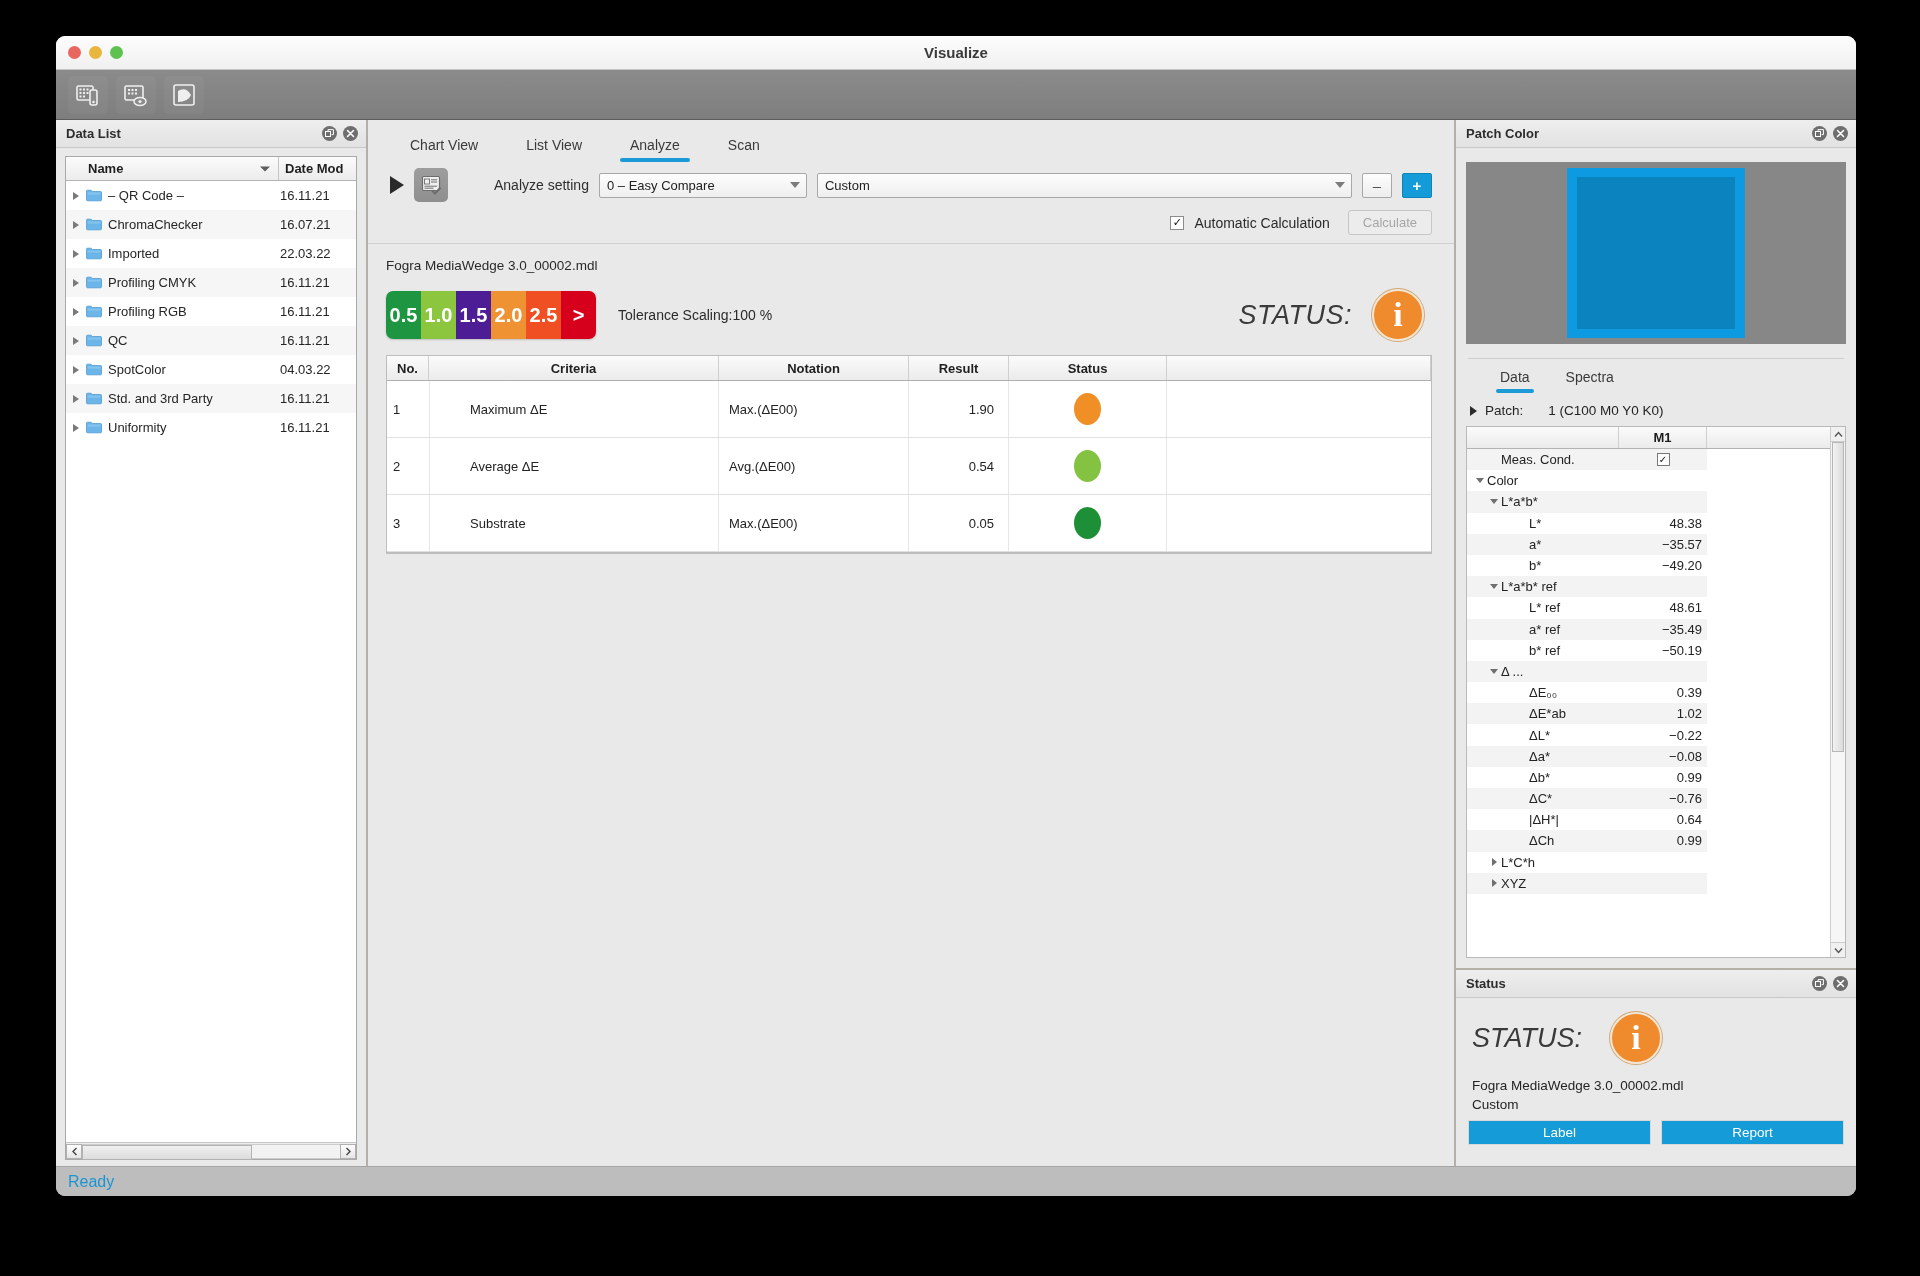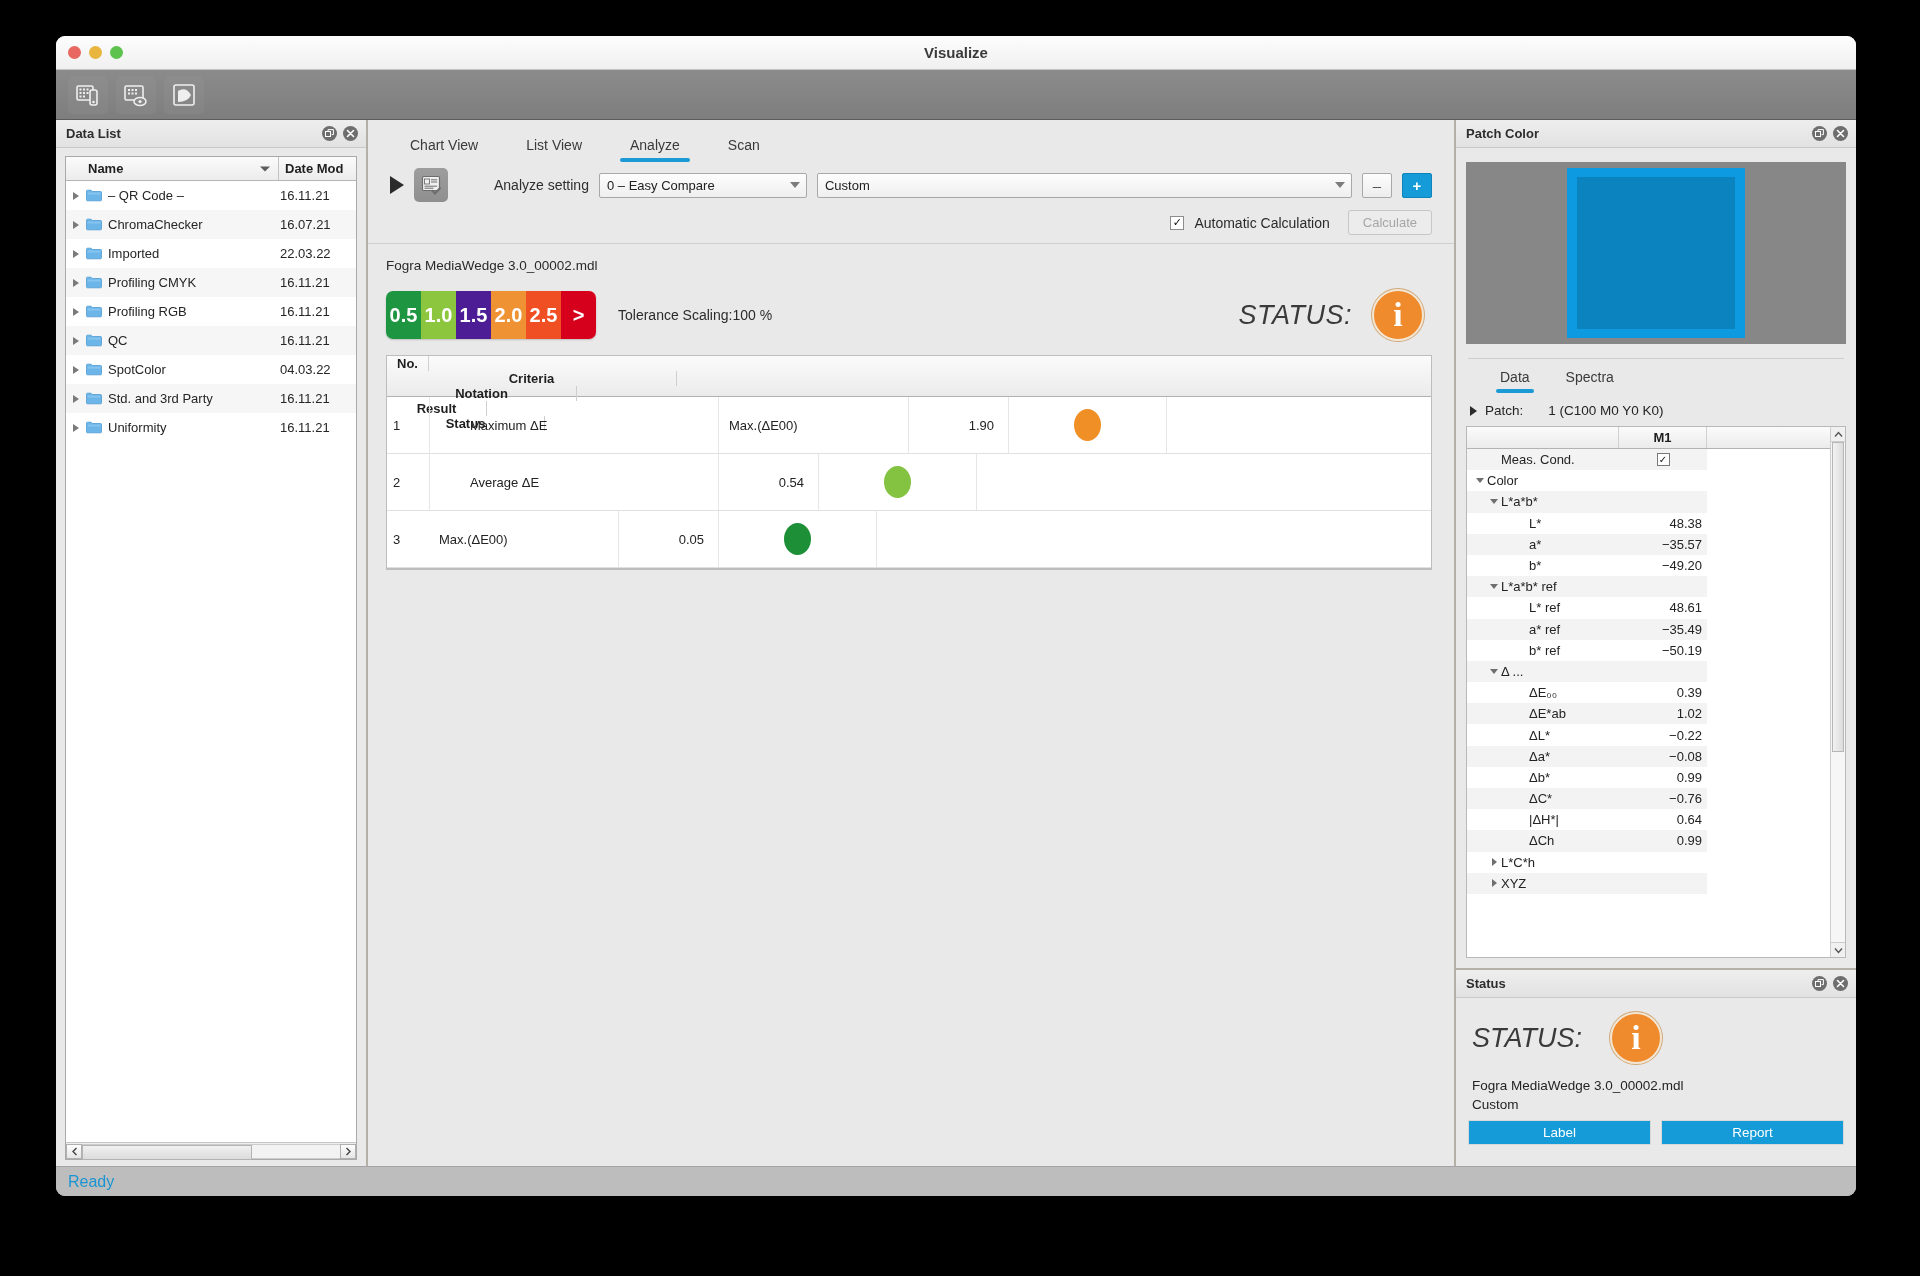--- a/index.html
+++ b/index.html
@@ -268,21 +268,21 @@
     position: relative;
   }
   .info-circle .ii {
     color: #fff; font-weight: bold; font-family: "Liberation Serif", serif;
     font-size: 34px; line-height: 1;
   }
 
   
   #res-wrap { flex: 1 1 auto; padding: 0 22px 14px 18px; min-height: 0; }
   #res-table-box { background: #fff; border: 1px solid #bdbdbd; }
-  #res-head { display: flex; height: 41px; background: linear-gradient(#fbfbfb,#ebebeb); border-bottom: 1px solid #b0b0b0; flex-direction: column; }
+  #res-head { display: flex; height: 25px; background: linear-gradient(#fbfbfb,#ebebeb); border-bottom: 1px solid #b0b0b0; }
   #res-head div {
     font-size: 13px; font-weight: bold; color: #1f1f1f;
     display: flex; align-items: center; justify-content: center;
     border-right: 1px solid #cfcfcf;
   }
   .col-no { width: 42px; flex: 0 0 auto; }
   .col-cr { width: 290px; flex: 0 0 auto; }
   .col-nt { width: 190px; flex: 0 0 auto; }
   .col-rs { width: 100px; flex: 0 0 auto; }
   .col-st { width: 158px; flex: 0 0 auto; }
@@ -698,28 +698,30 @@
                   <div class="col-nt">Max.(ΔE00)</div>
                   <div class="col-rs">1.90</div>
                   <div class="col-st">
                     <span class="bubble" style="background: rgb(239, 143, 38);"></span>
                   </div>
                   <div class="col-sp"></div>
                 </div>
                 <div class="res-row">
                   <div class="col-no">2</div>
                   <div class="col-cr">Average ΔE</div>
+                  <div class="col-nt">Avg.(ΔE00)</div>
                   <div class="col-rs">0.54</div>
                   <div class="col-st">
                     <span class="bubble" style="background: rgb(131, 195, 65);"></span>
                   </div>
                   <div class="col-sp"></div>
                 </div>
                 <div class="res-row">
                   <div class="col-no">3</div>
+                  <div class="col-cr">Substrate</div>
                   <div class="col-nt">Max.(ΔE00)</div>
                   <div class="col-rs">0.05</div>
                   <div class="col-st">
                     <span class="bubble" style="background: rgb(29, 143, 54);"></span>
                   </div>
                   <div class="col-sp"></div>
                 </div>
               </div>
           </div>
           <div id="res-blank"></div>

